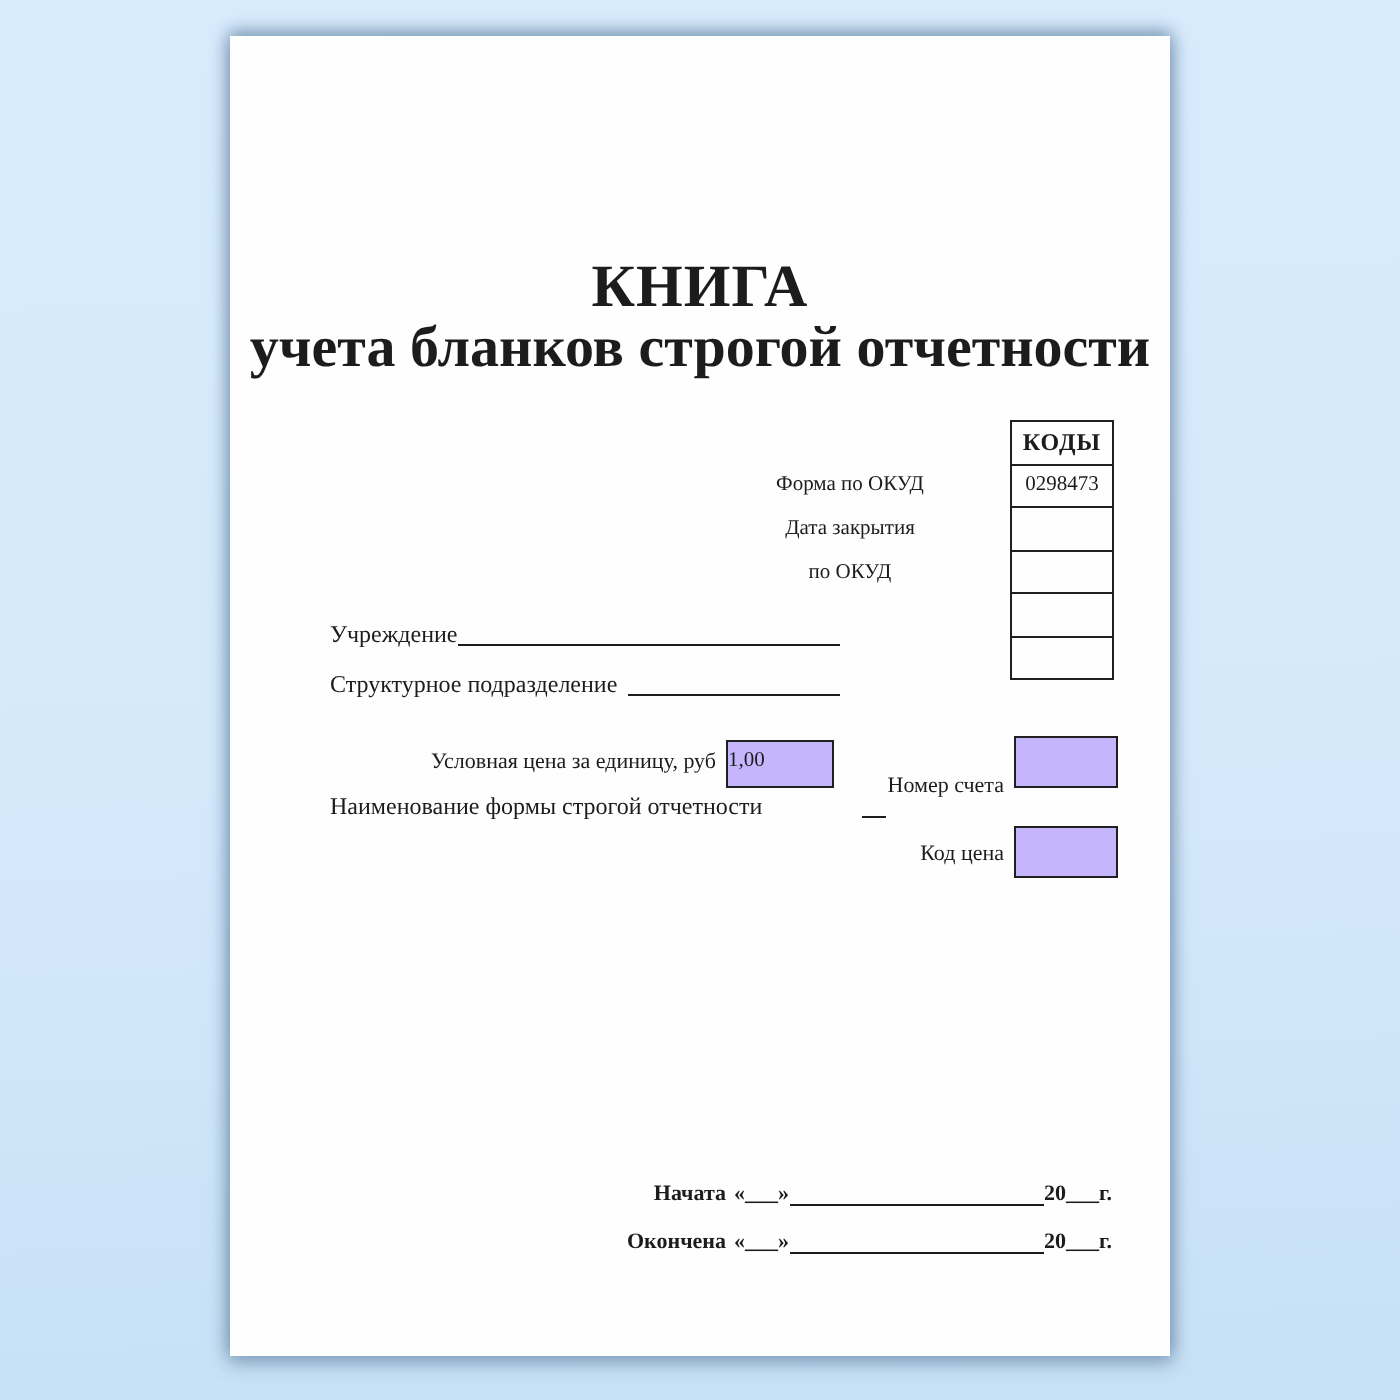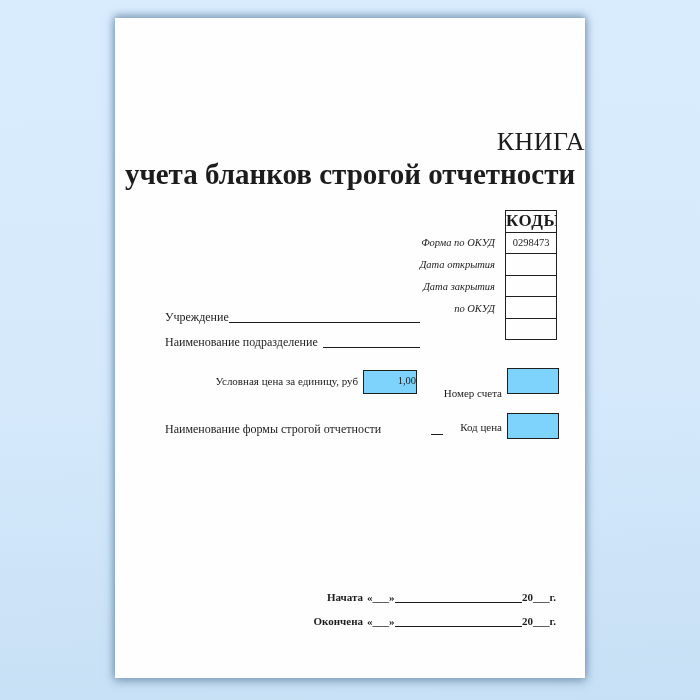--- a/index.html
+++ b/index.html
@@ -25,23 +25,23 @@
     background: #fefefe;
     box-shadow: 0 0 9px 1px rgba(104, 136, 168, 0.60),
                 0 -3px 7px rgba(100, 132, 164, 0.45),
                 0 4px 8px rgba(104, 136, 168, 0.40);
     color: #1c1c1c;
   }
   .title1 {
     position: absolute;
     left: 0; top: 109px;
     width: 100%;
-    text-align: right;
-    font-size: 26px;
-    font-weight: normal;
+    text-align: center;
+    font-size: 30px;
+    font-weight: bold;
     letter-spacing: 0.5px;
   }
   .title2 {
     position: absolute;
     left: 0; top: 140px;
     width: 100%;
     text-align: center;
     font-size: 29px;
     font-weight: bold;
   }
@@ -54,27 +54,26 @@
   }
   .codes-cell {
     height: 20.5px;
     border-bottom: 1.6px solid #1f1f1f;
     font-size: 10.5px;
     line-height: 20.5px;
     text-align: center;
     overflow: hidden;
   }
   .codes-cell:last-child { border-bottom: none; }
-  .codes-cell.header { font-weight: bold; font-size: 17px; letter-spacing: 0.5px; }
+  .codes-cell.header { font-weight: bold; font-size: 12px; letter-spacing: 0.5px; }
   .codes-labels {
     position: absolute;
     left: 240px; top: 214px;
     width: 145px;
-    text-align: right;
-    font-style: italic;
+    text-align: center;
   }
   .codes-label {
     height: 22.1px;
     line-height: 22.1px;
     font-size: 10.5px;
     padding-right: 5px;
   }
   
   .small { font-size: 12px; }
   .fill-line {
@@ -94,22 +93,22 @@
   .rt-label {
     position: absolute;
     text-align: right;
     font-size: 11px;
     line-height: 14px;
     white-space: nowrap;
   }
   .box {
     position: absolute;
     border: 1.5px solid #1f1f1f;
-    background: #7dd3fc;
-    text-align: right;
+    background: #c4b5fd;
+    text-align: left;
     font-size: 10.5px;
   }
   
   .foot-row {
     position: absolute;
     left: 198px;
     width: 243px;
     height: 14px;
     display: flex;
     align-items: center;
@@ -129,51 +128,50 @@
 <body>
 
 <div class="backdrop">
   <div class="page">
 
     <div class="title1">КНИГА</div>
     <div class="title2">учета бланков строгой отчетности</div>
 
     <div class="codes-labels">
       <div class="codes-label">Форма по ОКУД</div>
-      <div class="codes-label">Дата открытия</div>
       <div class="codes-label">Дата закрытия</div>
       <div class="codes-label">по ОКУД</div>
     </div>
 
     <div class="codes-table">
       <div class="codes-cell header">КОДЫ</div>
       <div class="codes-cell">0298473</div>
       <div class="codes-cell"></div>
       <div class="codes-cell"></div>
       <div class="codes-cell"></div>
       <div class="codes-cell"></div>
     </div>
 
     <div class="flex-row" style="left:50px; top:292px; width:255px;">
       <span class="small">Учреждение</span>
       <span class="fill-line"></span>
     </div>
 
     <div class="flex-row" style="left:50px; top:317px; width:255px;">
-      <span class="small">Наименование подразделение</span>
+      <span class="small">Структурное подразделение</span>
       <span class="fill-line" style="margin-left:5px;"></span>
     </div>
 
     <div class="rt-label" style="left:50px; top:356px; width:193px;">Условная цена за единицу, руб</div>
     <div class="box" style="left:248px; top:352px; width:52px; height:22px; line-height:20px;">1,00</div>
 
     <div class="rt-label" style="left:305px; top:356px; width:82px;margin-top:12px;">Номер счета</div>
     <div class="box" style="left:392px; top:350px; width:50px; height:24px;"></div>
 
-    <div class="flex-row" style="left:50px; top:404px; width:278px;gap:44px;">
+    <div class="flex-row" style="left:50px; top:378px; width:278px;gap:44px;">
       <span class="small">Наименование формы строгой отчетности</span>
       <span class="fill-line" style="margin-left:6px;"></span>
     </div>
 
     <div class="rt-label" style="left:305px; top:402px; width:82px;">Код цена</div>
     <div class="box" style="left:392px; top:395px; width:50px; height:24px;"></div>
 
     <div class="foot-row" style="top:572px;">
       <span class="foot-label">Начата</span>
       <span class="foot-quote">«___»</span>

